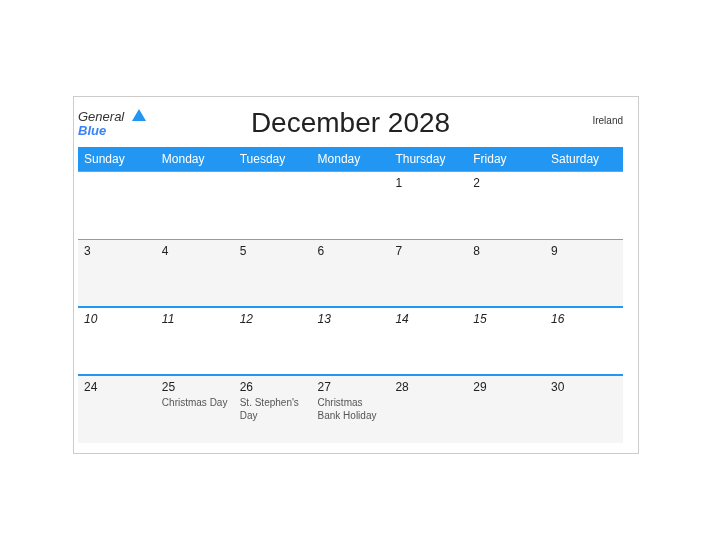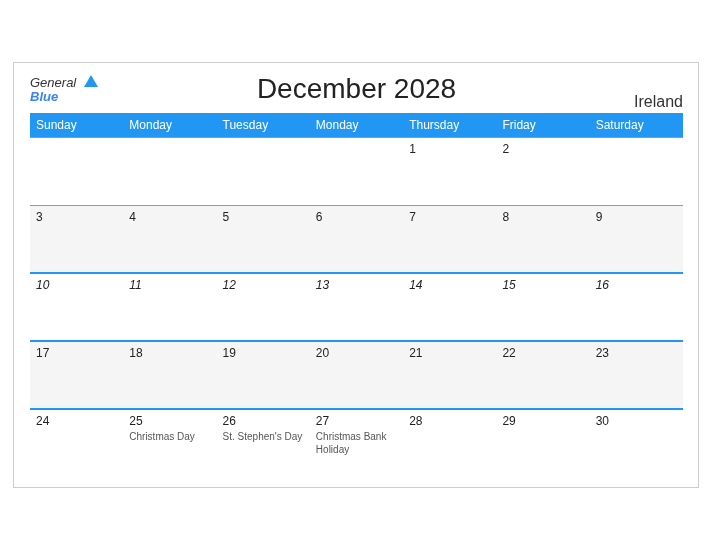--- a/index.html
+++ b/index.html
@@ -6,24 +6,24 @@
     body {
       font-family: Arial, sans-serif;
       background: #fff;
       width: 712px;
       height: 550px;
       display: flex;
       align-items: center;
       justify-content: center;
     }
     .calendar-container {
-      width: 686px;
+      width: 566px;
       background: #fff;
       border: 1px solid #ccc;
-      padding: 10px 15px 10px 16px;
+      padding: 10px 15px 10px 4px;
     }
     .calendar-header {
       display: flex;
       align-items: center;
       justify-content: center;
       position: relative;
       margin-bottom: 8px;
     }
     .logo {
       position: absolute;
@@ -58,22 +58,22 @@
     }
     .calendar-title {
       font-size: 28px;
       font-weight: normal;
       color: #222;
       text-align: left;
     }
     .country-label {
       position: absolute;
       right: 0;
-      top: 20px;
-      font-size: 16px;
+      top: 8px;
+      font-size: 10px;
       color: #333;
     }
     .calendar-grid {
       width: 100%;
       border-collapse: collapse;
     }
     .calendar-grid th {
       background: #2196F3;
       color: #fff;
       font-size: 12px;
@@ -209,43 +209,20 @@
           <td>
             <span class="day-number">14</span>
           </td>
           <td>
             <span class="day-number">15</span>
           </td>
           <td>
             <span class="day-number">16</span>
           </td>
         </tr>
-        <tr class="week-row-17">
-          <td>
-            <span class="day-number">17</span>
-          </td>
-          <td>
-            <span class="day-number">18</span>
-          </td>
-          <td>
-            <span class="day-number">19</span>
-          </td>
-          <td>
-            <span class="day-number">20</span>
-          </td>
-          <td>
-            <span class="day-number">21</span>
-          </td>
-          <td>
-            <span class="day-number">22</span>
-          </td>
-          <td>
-            <span class="day-number">23</span>
-          </td>
-        </tr>
         <tr class="week-row-24">
           <td>
             <span class="day-number">24</span>
           </td>
           <td>
             <span class="day-number">25</span>
             <span class="holiday-name">Christmas Day</span>
           </td>
           <td>
             <span class="day-number">26</span>

